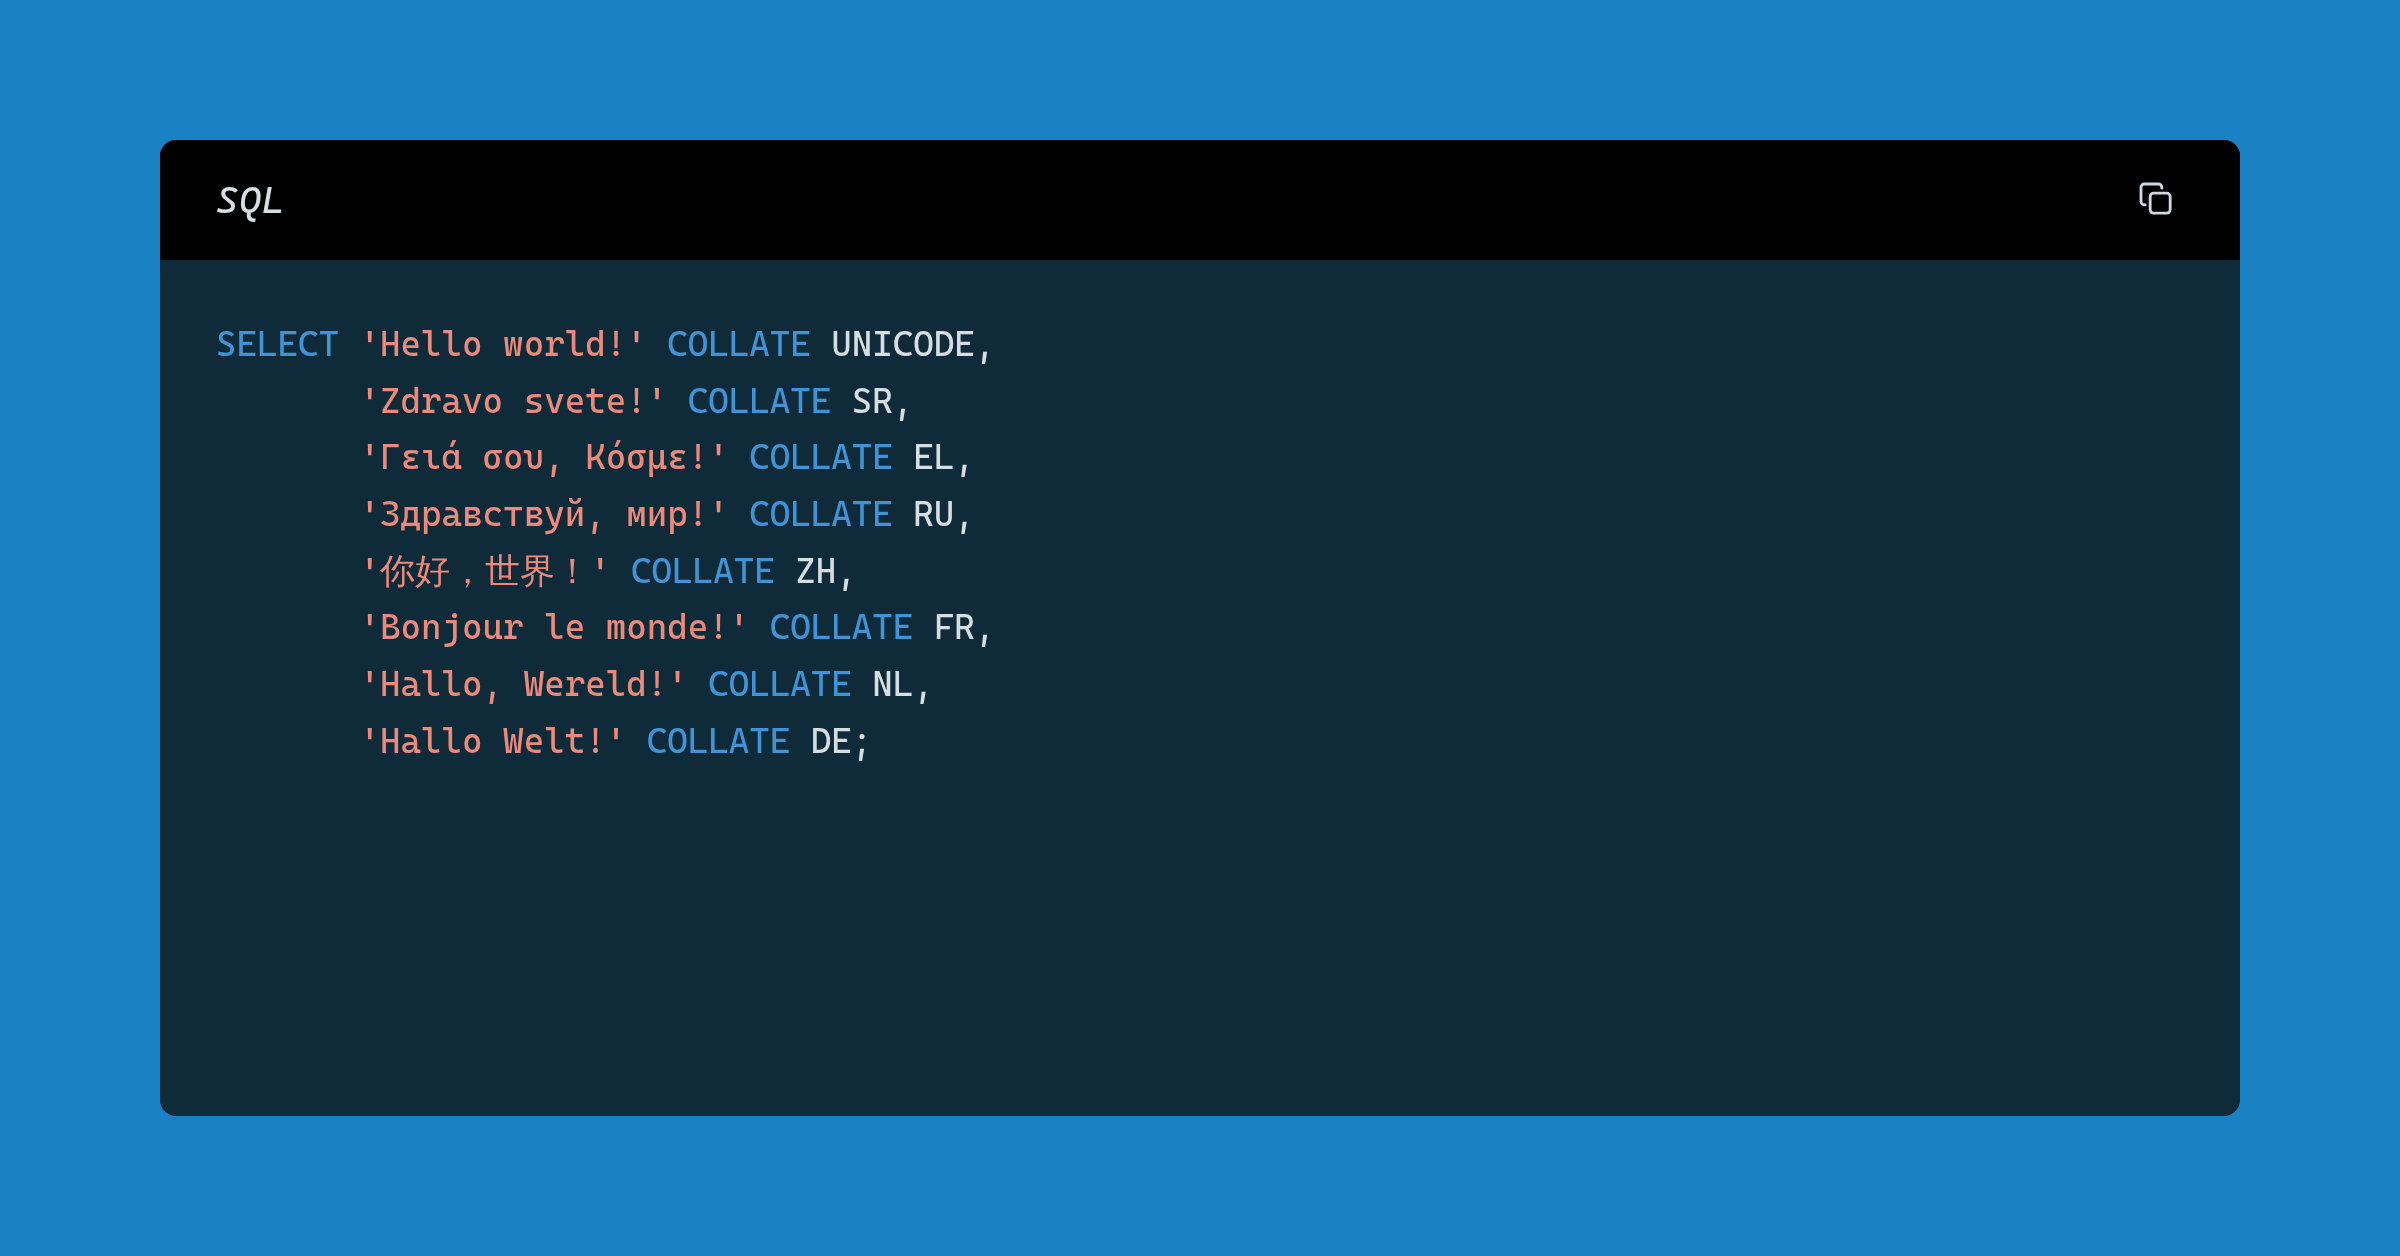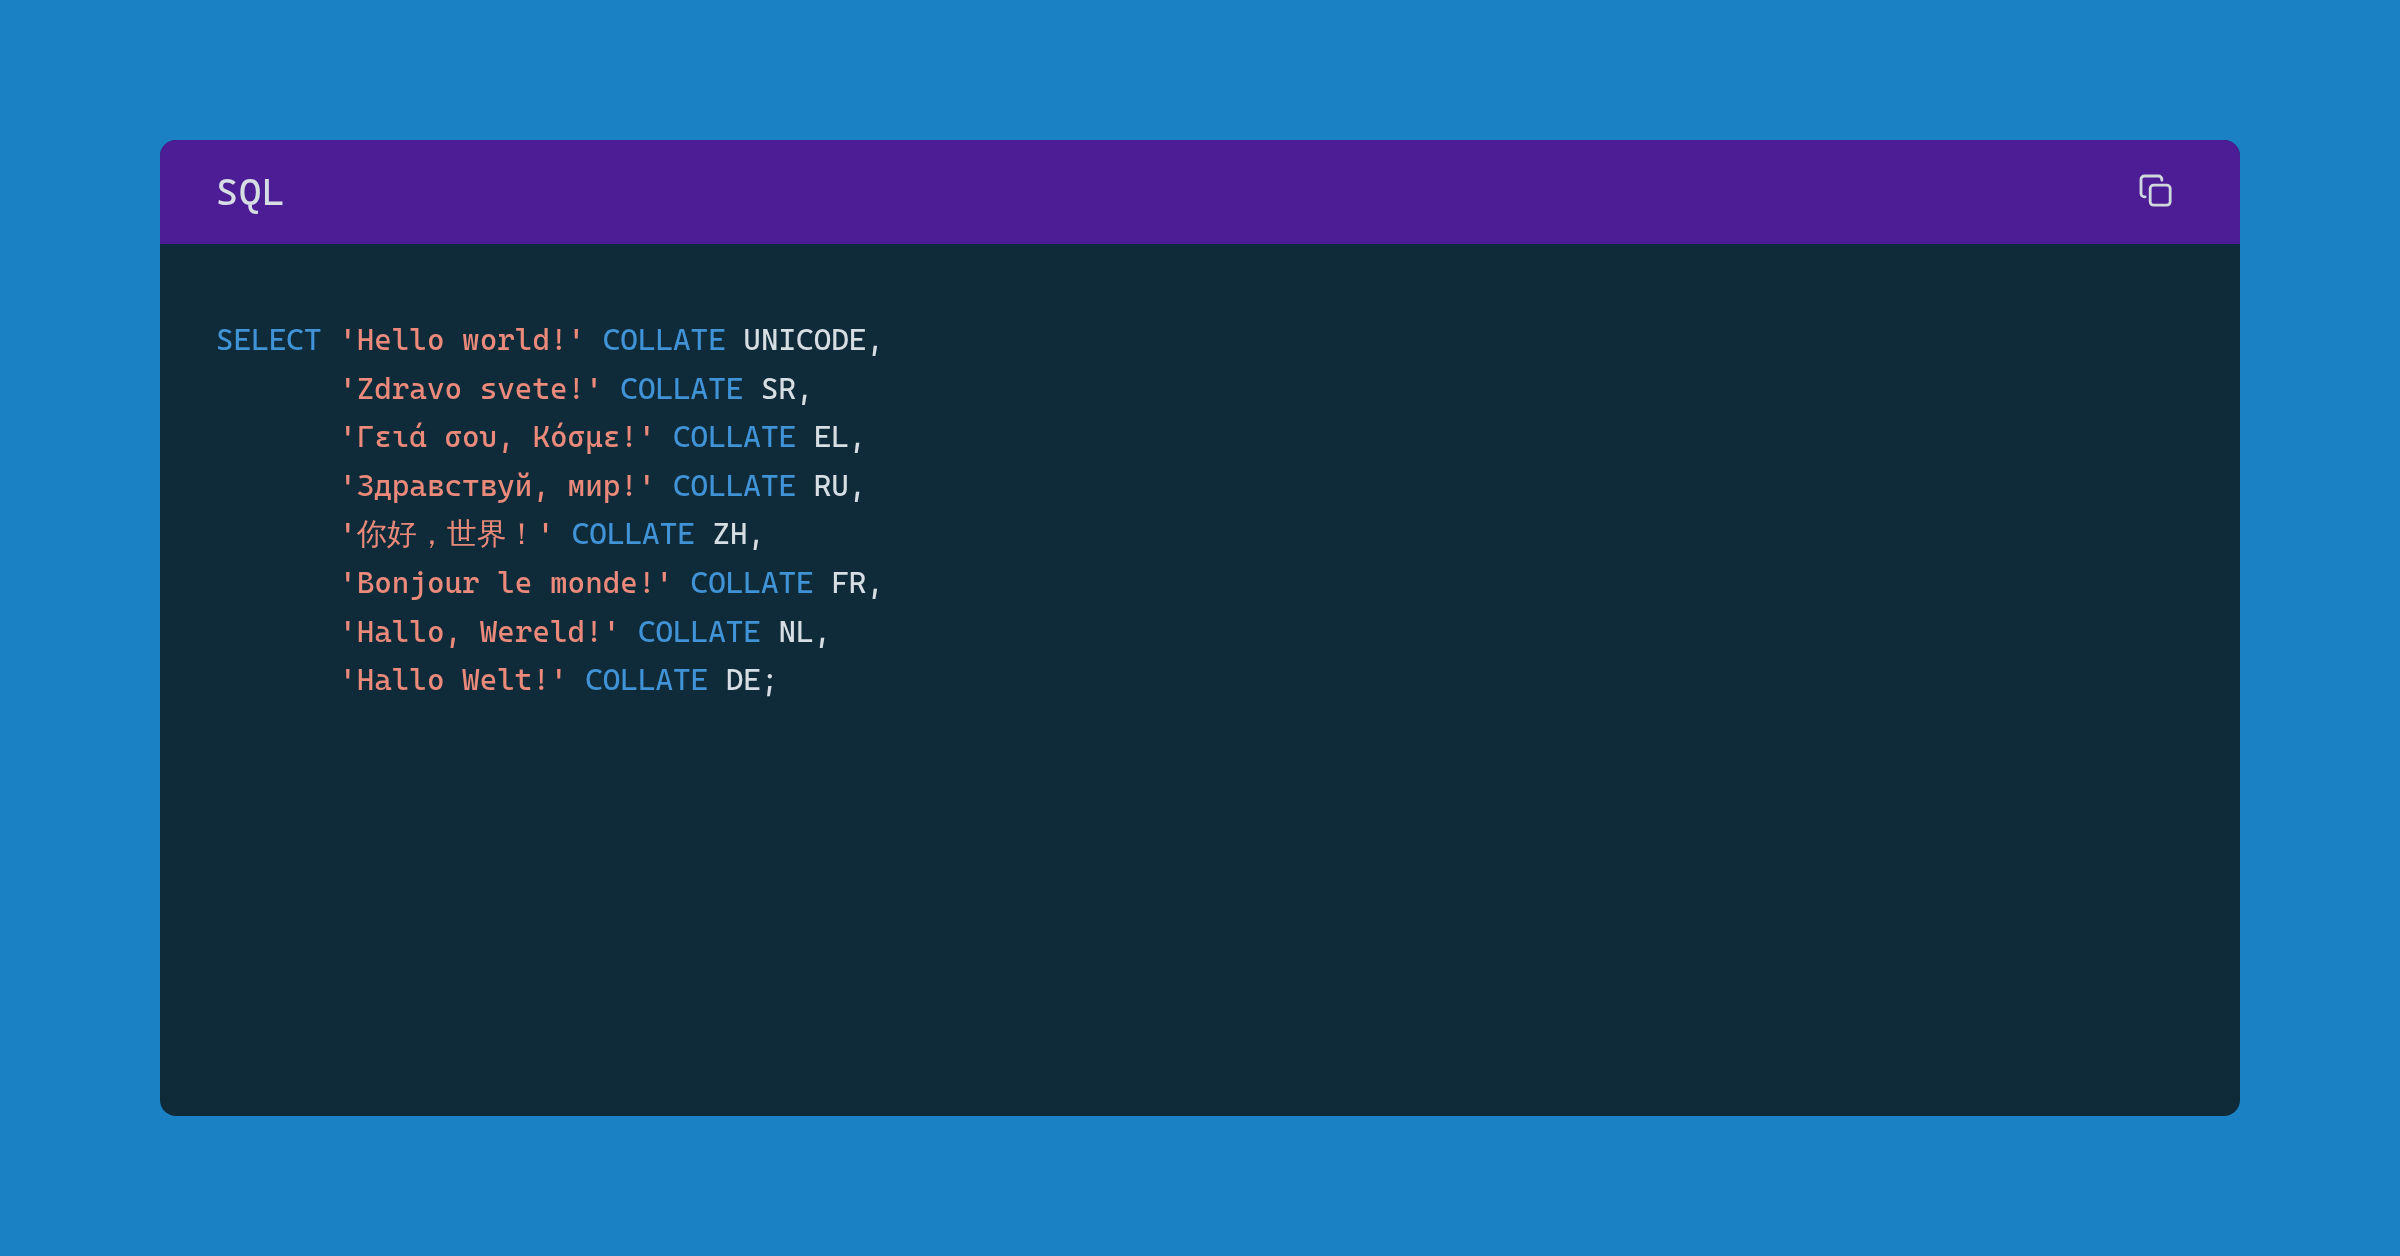--- a/index.html
+++ b/index.html
@@ -14,26 +14,27 @@
       padding: 140px 160px;
       font-family: ui-monospace, 'SF Mono', 'Cascadia Code', 'Roboto Mono', Menlo, Consolas, monospace;
     }
     .code-panel {
       background: #0f2a38;
       border-radius: 16px;
       overflow: hidden;
       height: 100%;
     }
     .code-header {
-      background: #4c1d95;
-      height: 104px;
+      background: #000000;
+      height: 120px;
       display: flex;
       align-items: center;
       justify-content: space-between;
       padding: 0 56px;
+      font-style: italic;
     }
     .header-left {
       display: flex;
       align-items: baseline;
       gap: 14px;
       font-size: 38px;
       letter-spacing: 0.02em;
     }
     .lang-label {
       color: #d7dee3;
@@ -49,22 +50,22 @@
       cursor: pointer;
       padding: 8px;
       display: flex;
       align-items: center;
       justify-content: center;
     }
     .copy-btn svg {
       stroke: #cfd8dd;
     }
     .code-body {
-      padding: 72px 56px;
-      font-size: 30px;
+      padding: 56px 56px;
+      font-size: 35px;
       line-height: 1.62;
       white-space: pre;
       color: #d7dee3;
     }
     .tok-keyword { color: #4093d6; }
     .tok-string  { color: #eb8a7a; }
     .tok-ident   { color: #d7dee3; }
     .tok-punct   { color: #d7dee3; }
   </style>
 </head>

